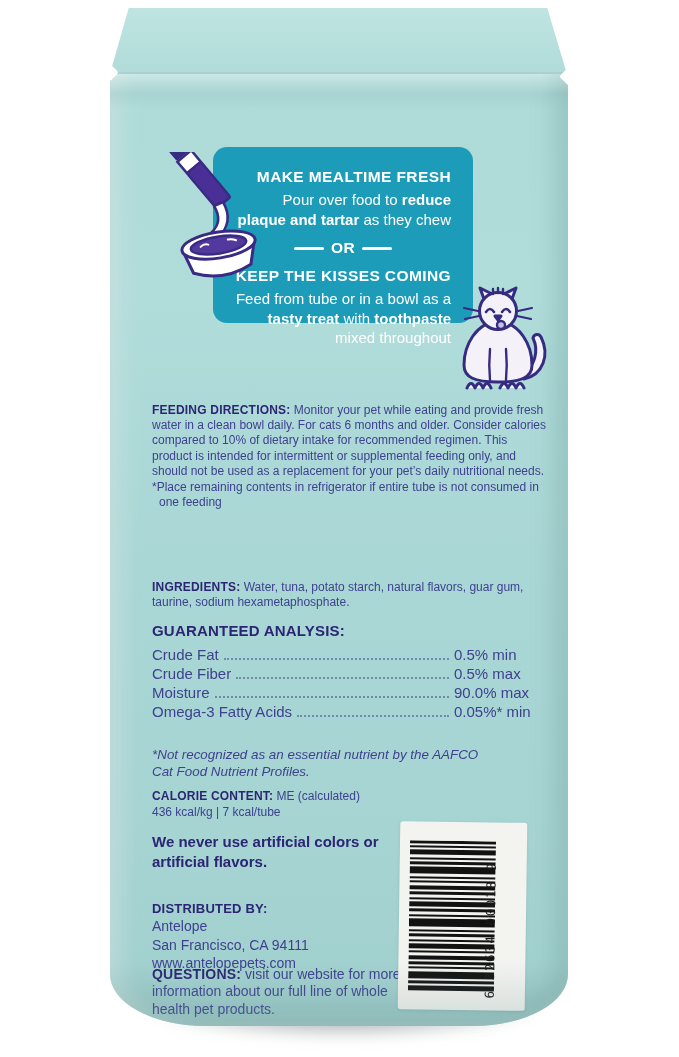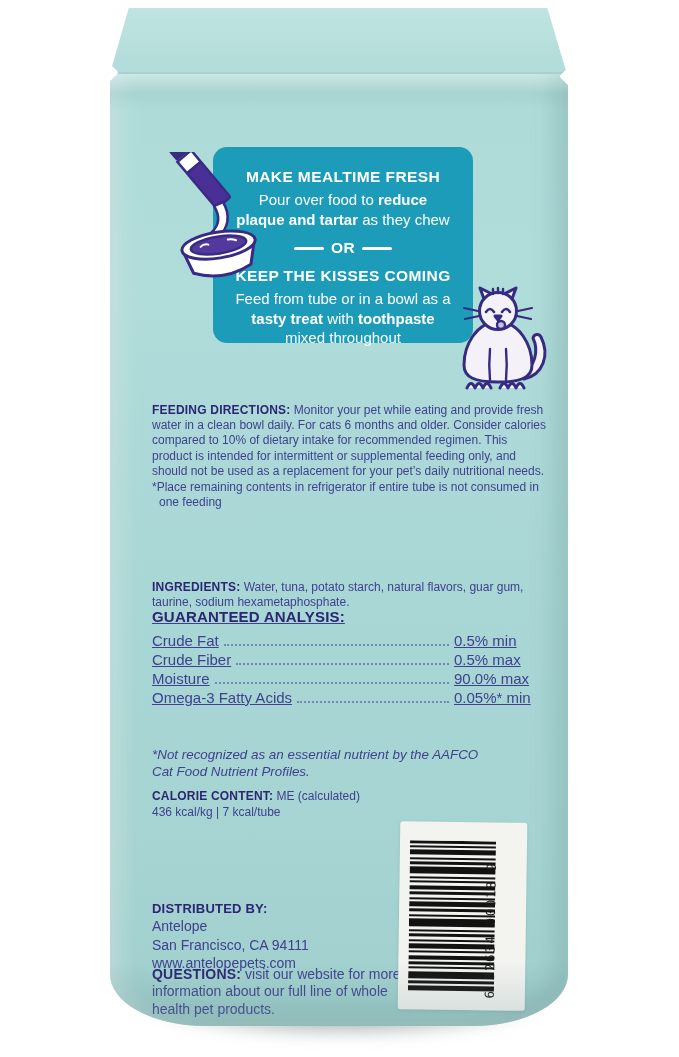--- a/index.html
+++ b/index.html
@@ -26,41 +26,41 @@
   .corner-cut.tl{left:-1px;top:-1px;width:20px;height:70px;clip-path:polygon(0 0,100% 0,0 100%);}
   .corner-cut.tr{right:-1px;top:-1px;width:22px;height:74px;clip-path:polygon(0 0,100% 0,100% 100%);}
   .notch{position:absolute;width:13px;height:13px;background:#ffffff;transform:rotate(45deg);border-radius:2px;}
   .notch.left{left:-7px;top:58px;}
   .notch.right{right:-7px;top:62px;}
   .bottom-shade{position:absolute;left:0;bottom:0;width:100%;height:64px;
     background:linear-gradient(0deg, rgba(110,150,148,.25), rgba(110,150,148,0));
     border-radius:0 0 95px 95px / 0 0 52px 52px;}
 
   
-  .infobox{position:absolute;left:103px;top:139px;width:260px;height:196px;
-    background:#1c9cb8;border-radius:14px;color:#ffffff;text-align:center;
+  .infobox{position:absolute;left:103px;top:139px;width:260px;height:176px;
+    background:#1c9cb8;border-radius:14px;color:#ffffff;text-align:right;
     padding:20px 22px 0;box-sizing:border-box;font-size:15px;line-height:1.3;}
   .ib-heading{font-weight:700;font-size:15.5px;letter-spacing:.4px;margin-bottom:3px;}
   .ib-p{margin:0 0 2px;font-weight:500;}
   .ib-p b{font-weight:700;}
   .or-divider{display:flex;align-items:center;justify-content:center;gap:7px;margin:9px 0 8px;}
   .or-line{display:inline-block;width:30px;height:3px;background:#ffffff;border-radius:2px;}
   .or-text{font-weight:700;font-size:15.5px;letter-spacing:.5px;}
 
   .pour-icon{position:absolute;left:56px;top:144px;width:112px;height:134px;}
   .cat-icon{position:absolute;left:330px;top:278px;width:116px;height:114px;}
 
   
   .sec{position:absolute;left:42px;width:398px;color:#3f418f;}
   .body{margin:0;font-size:12px;line-height:1.265;}
   .lbl{color:#2b2573;font-weight:700;letter-spacing:.2px;}
   .hang{text-indent:-7px;padding-left:7px;margin-top:1px;}
   .sec.feeding{top:395px;}
   .sec.ingredients{top:572px;}
-  .sec.analysis{top:600px;text-decoration:underline;}
+  .sec.analysis{top:614px;}
   .ga-heading{font-size:15px;margin-bottom:7px;}
   .ga-row{display:flex;align-items:flex-end;margin-top:2px;font-size:15px;}
   .ga-row:first-child{margin-top:0;}
   .ga-label{white-space:nowrap;}
   .ga-dots{flex:1;margin:0 5px 3px;border-bottom:2px dotted rgba(70,72,150,.55);}
   .ga-value{flex:0 0 96px;white-space:nowrap;}
   .sec.footnote{top:738px;width:348px;font-style:italic;font-size:13.4px;line-height:1.28;margin:0;}
   .sec.calorie{top:780px;}
   .sec.calorie .body{line-height:1.35;}
   .sec.claims{top:824px;width:274px;font-weight:700;color:#2b2573;font-size:15px;line-height:1.3;margin:0;}
@@ -173,20 +173,21 @@
         </div>
     </section>
 
     <p class="sec footnote">*Not recognized as an essential nutrient by the AAFCO Cat Food Nutrient Profiles.</p>
 
     <section class="sec calorie">
       <p class="body"><b class="lbl">CALORIE CONTENT:</b><span> ME (calculated)</span></p>
       <p class="body">436 kcal/kg | 7 kcal/tube</p>
     </section>
 
+    <p class="sec claims">We never use artificial colors or artificial flavors.</p>
 
     <section class="sec distributor">
       <div class="lbl">DISTRIBUTED BY:</div>
       <div class="dist-line">Antelope</div>
       <div class="dist-line">San Francisco, CA 94111</div>
       <div class="dist-line">www.antelopepets.com</div>
     </section>
 
     <section class="sec questions">
       <p class="q"><b class="lbl">QUESTIONS:</b><span> visit our website for more information about our full line of whole health pet products.</span></p>

